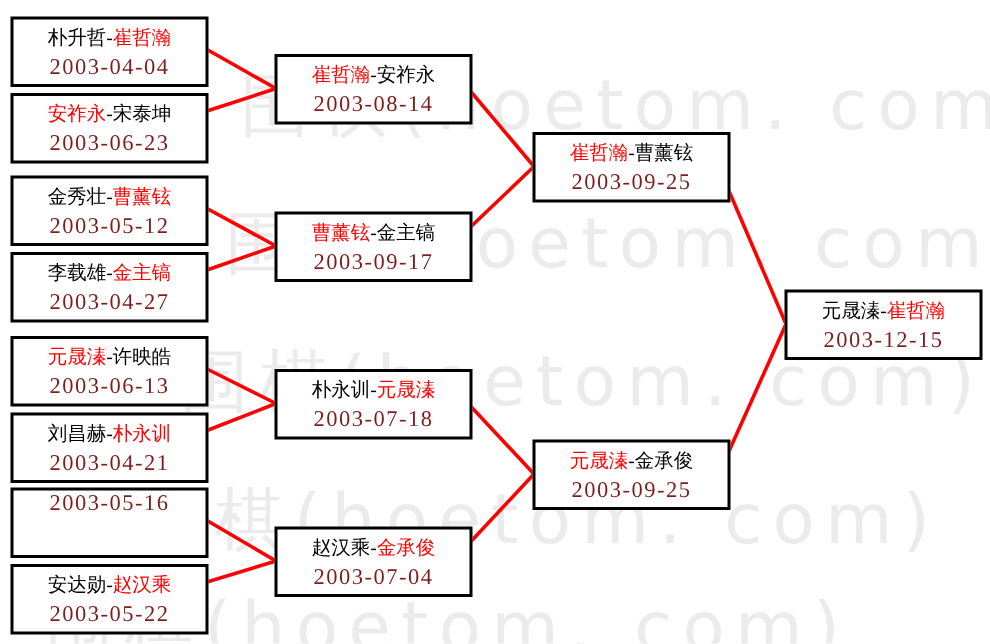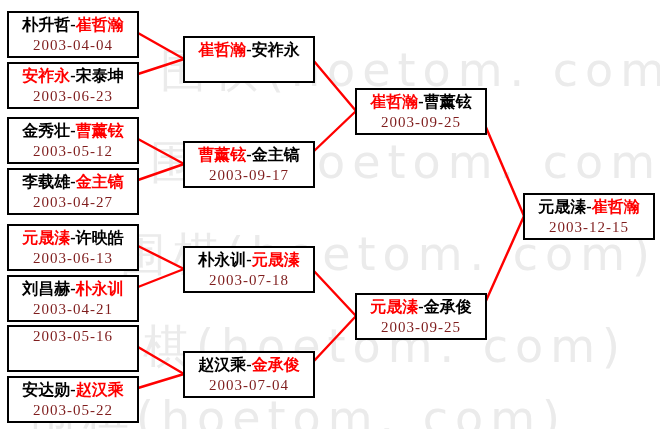--- a/index.html
+++ b/index.html
@@ -15,21 +15,21 @@
     font-size:46px;letter-spacing:7px;color:var(--wm);
     font-family:"DejaVu Sans", sans-serif;
   }
   svg.connectors{position:absolute;left:0;top:0;z-index:5;}
   svg.connectors line{stroke:var(--line);stroke-width:2.4;stroke-linecap:round;}
   .box{
     position:absolute;width:128px;height:43px;
     border:2px solid #000;background:#ffffff;z-index:10;
     text-align:center;box-sizing:content-box;
   }
-  .names{font-size:16px;line-height:22px;color:#000;white-space:nowrap;margin-top:1px;font-weight:bold;}
+  .names{font-size:13px;line-height:22px;color:#000;white-space:nowrap;margin-top:1px;}
   .date{font-size:15px;line-height:19px;color:#7f1d1d;letter-spacing:1px;}
   .red{color:var(--winner);}
 </style>
 </head>
 <body style="--winner: #ff0000; --line: #ff0000; --wm: #ebebeb;">
 
 <div class="watermark">
   <div class="wm-row" style="left:160px;top:40px">围棋(hoetom. com)</div>
   <div class="wm-row" style="left:150px;top:132px">围棋(hoetom. com)</div>
   <div class="wm-row" style="left:120px;top:224px">围棋(hoetom. com)</div>
@@ -81,20 +81,21 @@
 <div class="box" style="left:7px;top:325px">
   <div class="date">2003-05-16</div>
 </div>
 <div class="box" style="left:7px;top:376px">
   <div class="names"><span class="p1">安达勋</span><span>-</span><span class="p2 red">赵汉乘</span></div>
   <div class="date">2003-05-22</div>
 </div>
 
 <div class="box" style="left:183px;top:36px">
   <div class="names"><span class="p1 red">崔哲瀚</span><span>-</span><span class="p2">安祚永</span></div>
+  <div class="date">2003-08-14</div>
 </div>
 <div class="box" style="left:183px;top:141px">
   <div class="names"><span class="p1 red">曹薰铉</span><span>-</span><span class="p2">金主镐</span></div>
   <div class="date">2003-09-17</div>
 </div>
 <div class="box" style="left:183px;top:246px">
   <div class="names"><span class="p1">朴永训</span><span>-</span><span class="p2 red">元晟溱</span></div>
   <div class="date">2003-07-18</div>
 </div>
 <div class="box" style="left:183px;top:351px">

